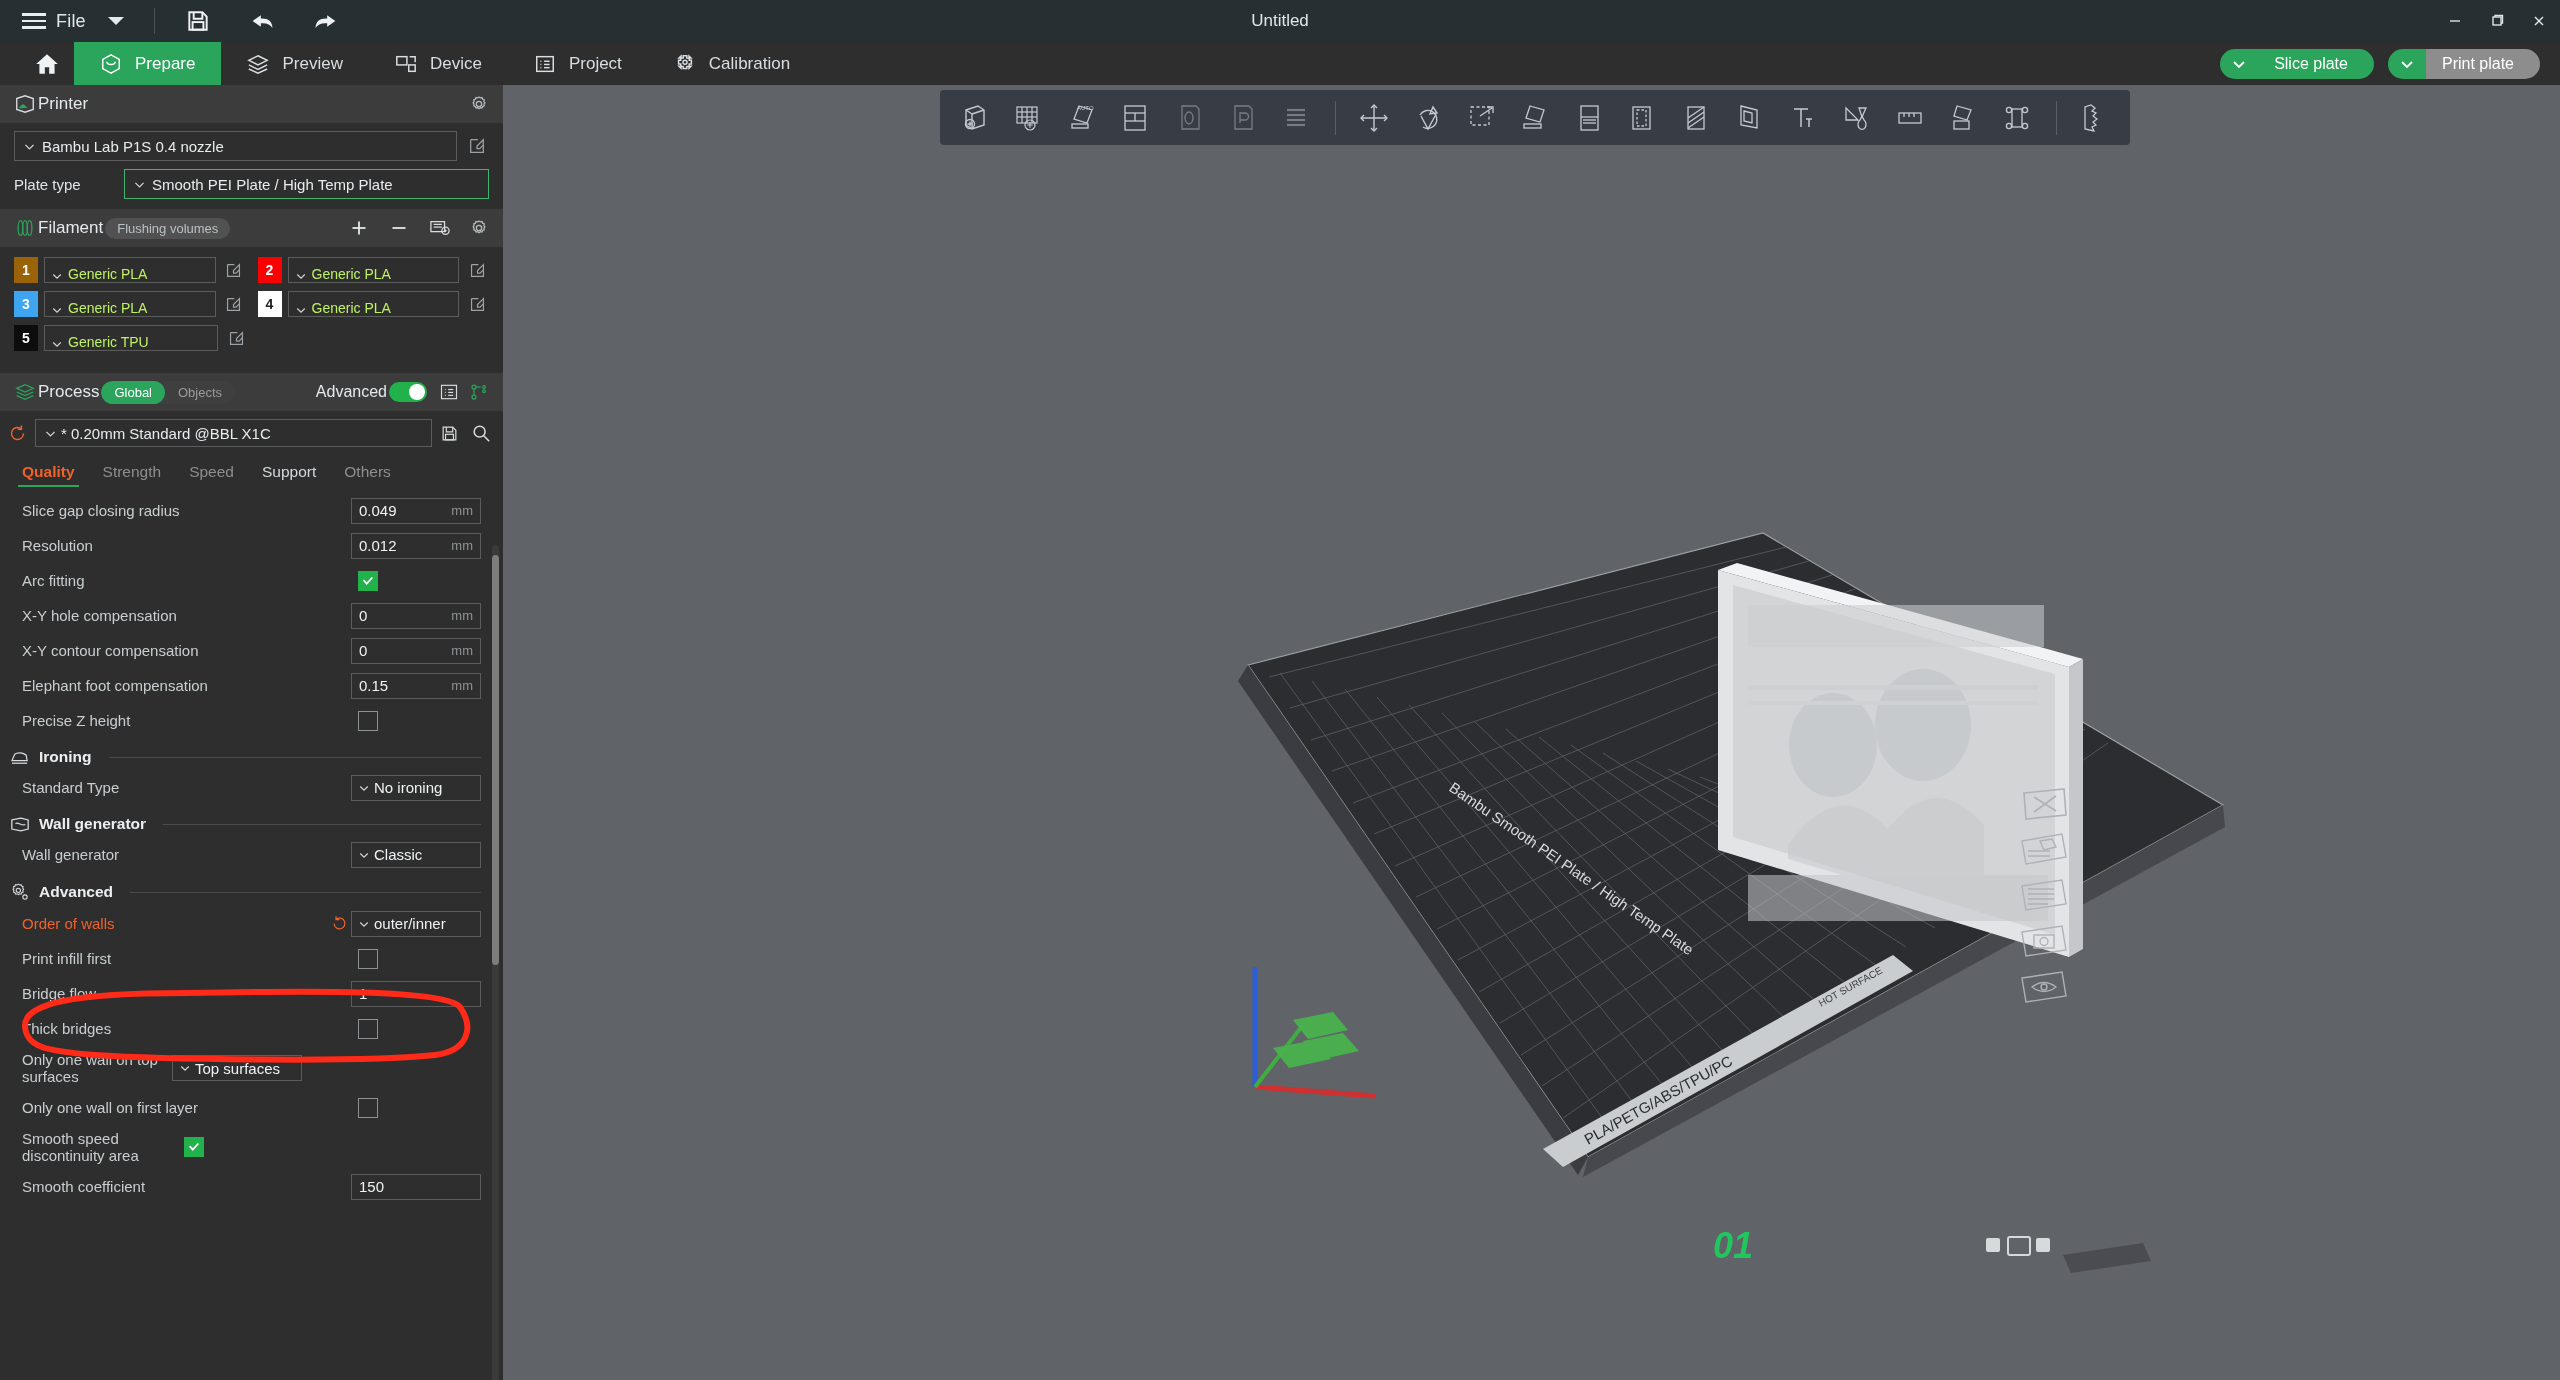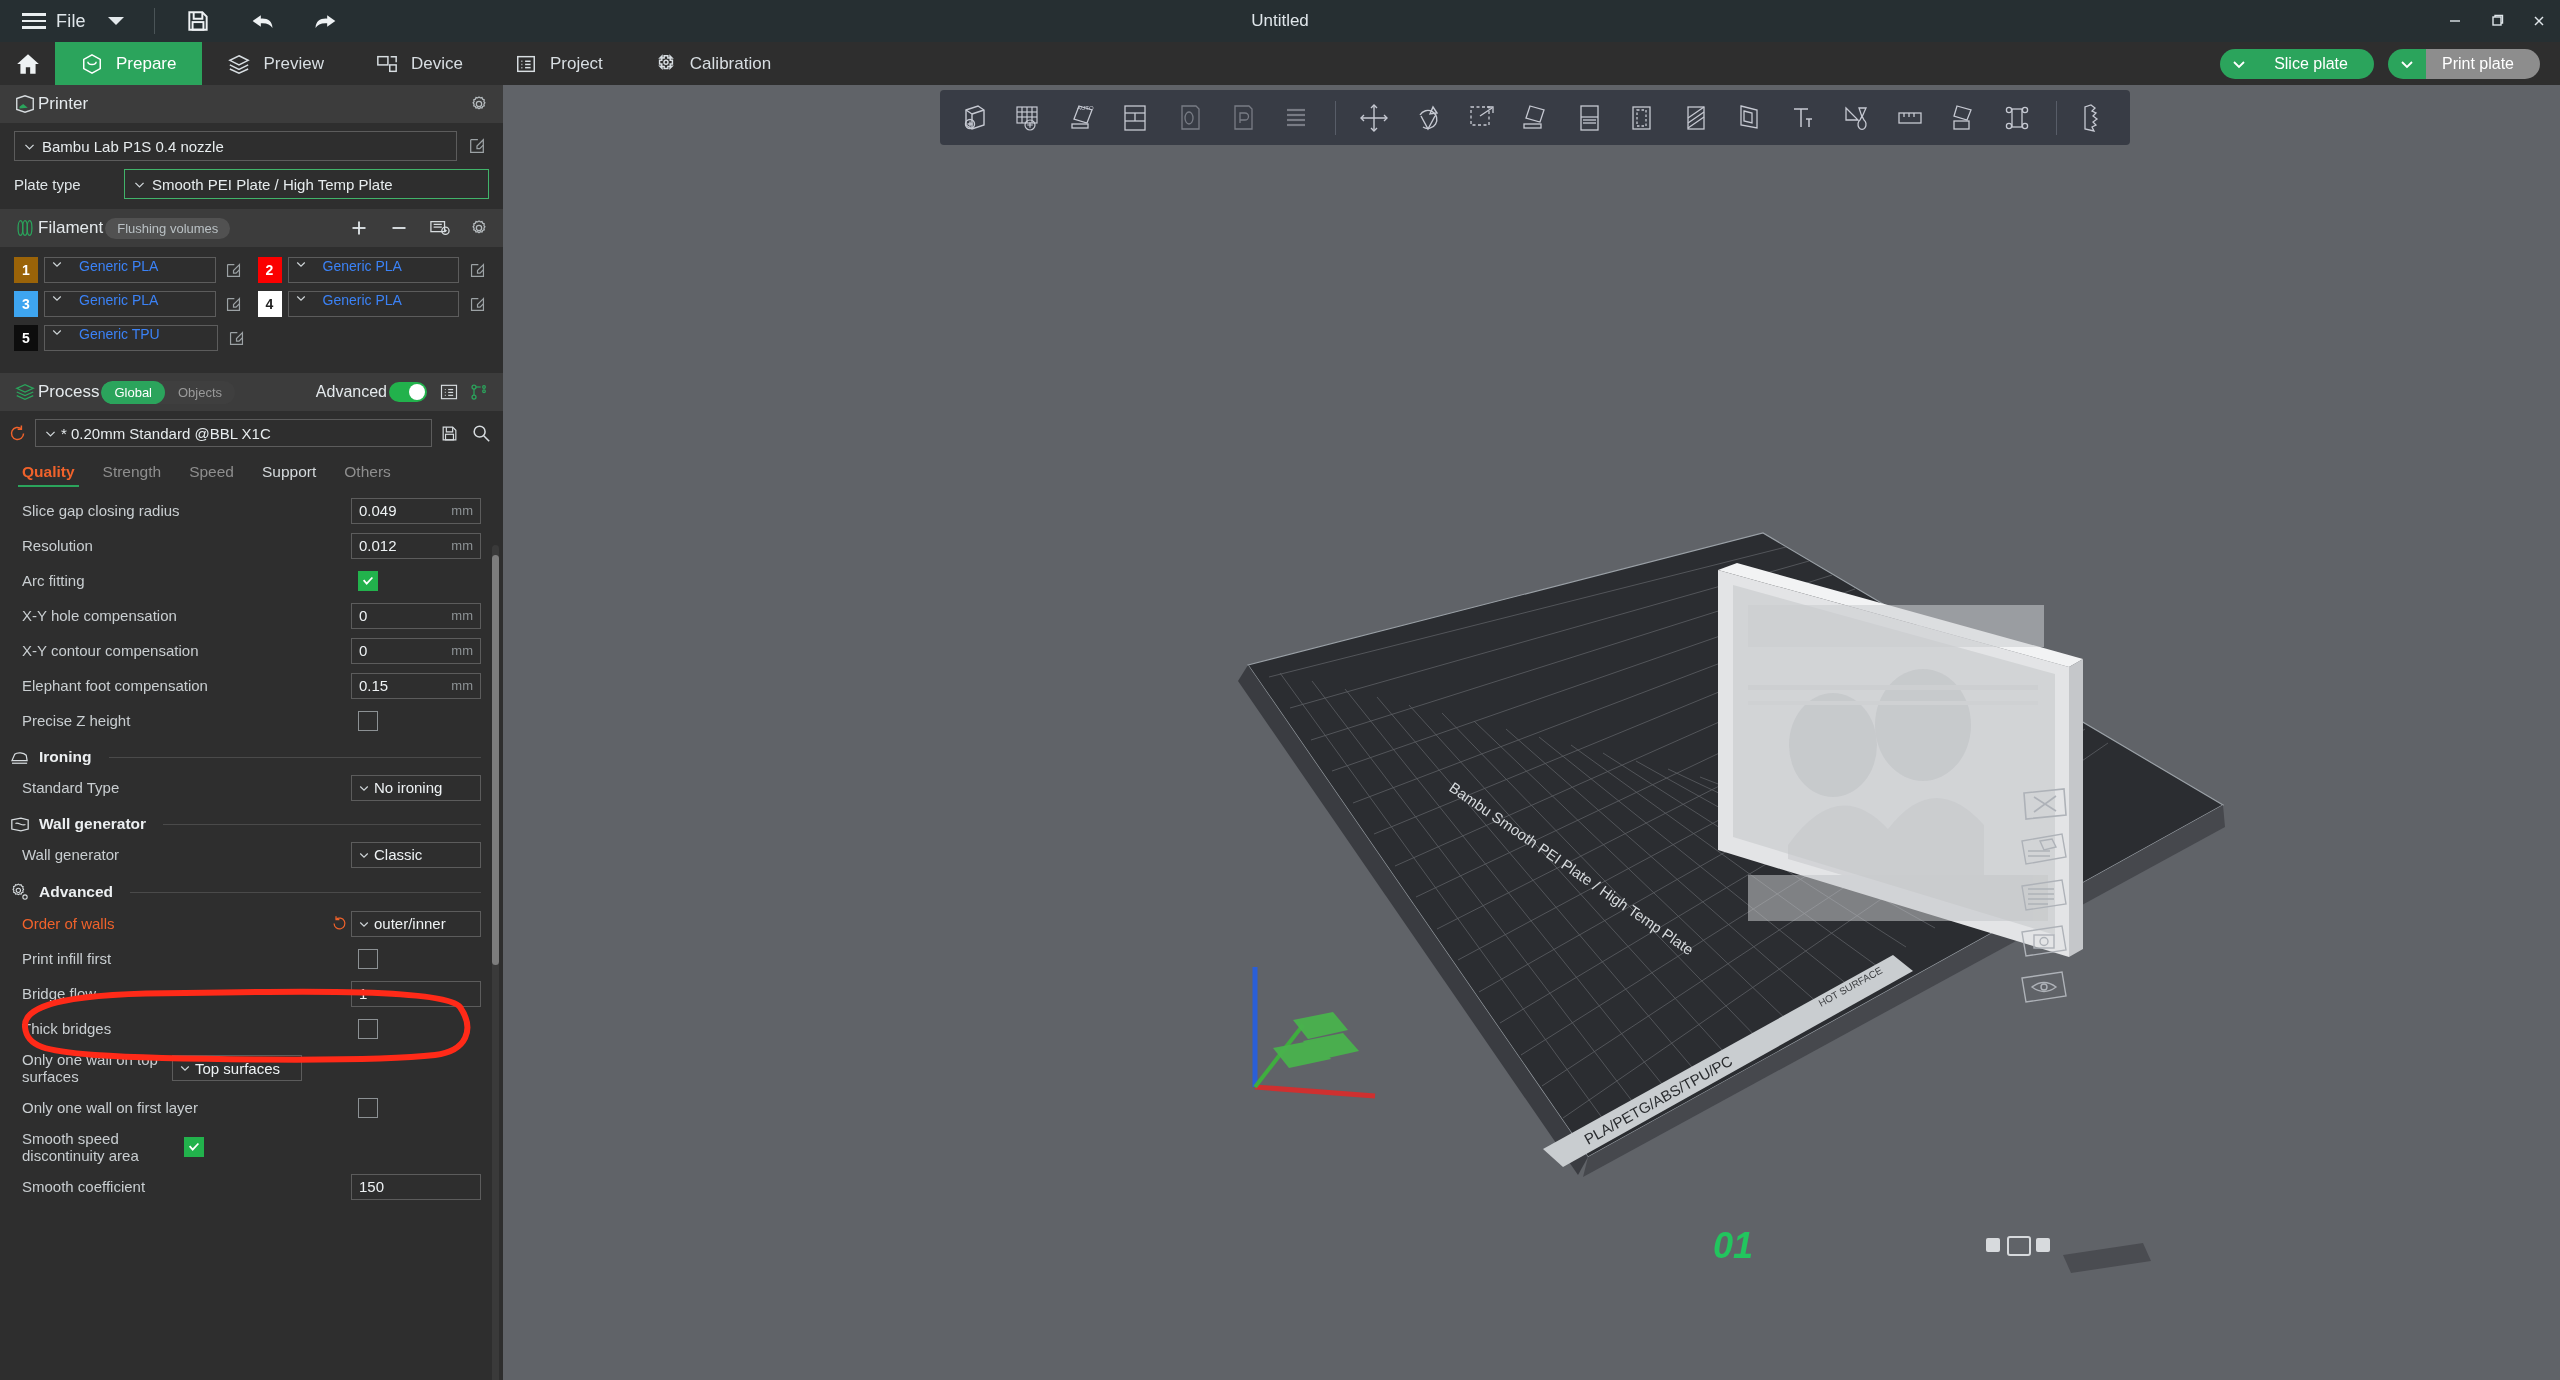--- a/index.html
+++ b/index.html
@@ -35,21 +35,21 @@
     position: absolute; left: 0; right: 0; text-align: center;
     color: #dfe6ea; font-size: 17px; pointer-events: none;
   }
   .tb-winbtns { position: absolute; right: 0; top: 0; height: 42px; display: flex; }
   .tb-winbtn { width: 42px; height: 42px; display: flex; align-items: center;
                justify-content: center; cursor: pointer; }
 
   
   .navbar {
     position: absolute; top: 42px; left: 0; width: 2560px; height: 43px;
-    background: #2e2e2e; display: flex; align-items: stretch;
+    background: #2e2e2e; display: flex; align-items: stretch; padding-left: 19px;
   }
   .nav-home { width: 55px; display: flex; align-items: center; justify-content: center;
               cursor: pointer; }
   .nav-tab {
     display: flex; align-items: center; gap: 13px;
     padding: 0 26px; cursor: pointer; color: #d8dee2; font-size: 17px;
   }
   .nav-tab.active { background: #2ba45c; color: #ffffff; }
   .nav-right { margin-left: auto; display: flex; align-items: center;
                gap: 14px; padding-right: 20px; }
@@ -100,22 +100,22 @@
   .fil-grid { padding: 10px 14px 14px 14px; }
   .fil-line { display: flex; gap: 12px; margin-bottom: 8px; }
   .fil-cell { display: flex; align-items: center; gap: 6px; width: 234px; }
   .fil-num {
     width: 24px; height: 26px; display: flex; align-items: center;
     justify-content: center; font-size: 14px; font-weight: bold;
     color: #fff; cursor: pointer; flex: 0 0 auto;
   }
   .fil-combo {
     flex: 1; height: 26px; border: 1px solid #5c5c5c; background: #2e2e2e;
-    display: flex; align-items: flex-start; gap: 16px; padding: 0 6px;
-    color: #3b82f6; font-size: 14px; cursor: pointer;
+    display: flex; align-items: flex-end; gap: 5px; padding: 0 6px;
+    color: #bef264; font-size: 14px; cursor: pointer;
   }
 
   
   .tag-group {
     display: flex; background: #3f3f3f; border-radius: 12px; overflow: hidden;
     height: 23px; align-items: center;
   }
   .tag {
     padding: 0 13px; height: 23px; display: flex; align-items: center;
     font-size: 13px; color: #9a9a9a; cursor: pointer;

